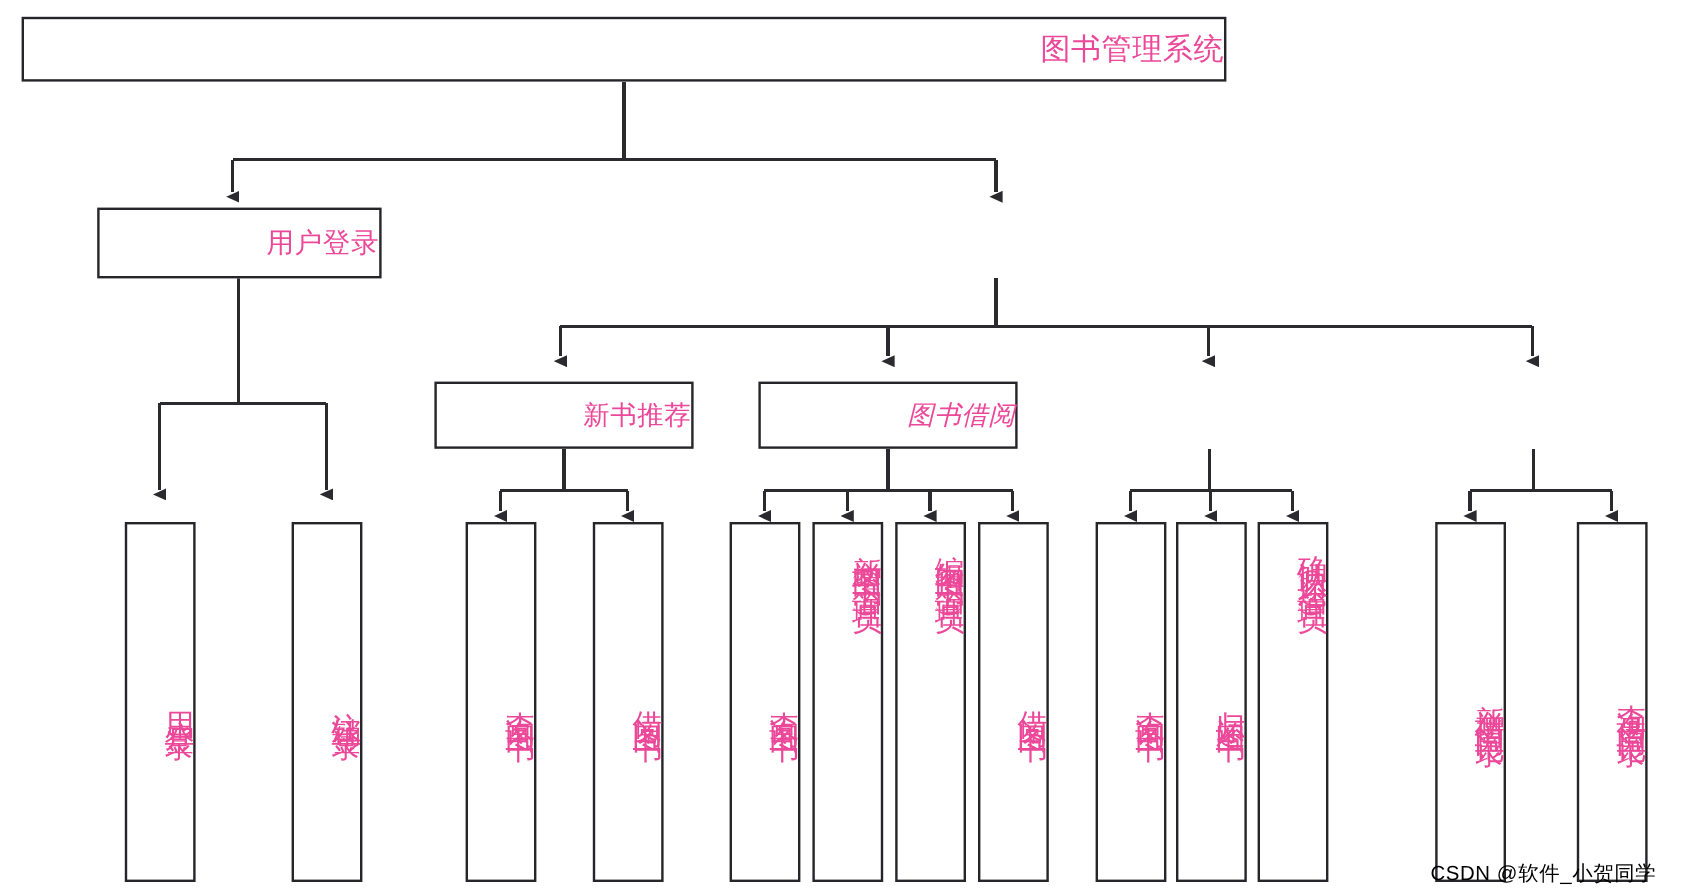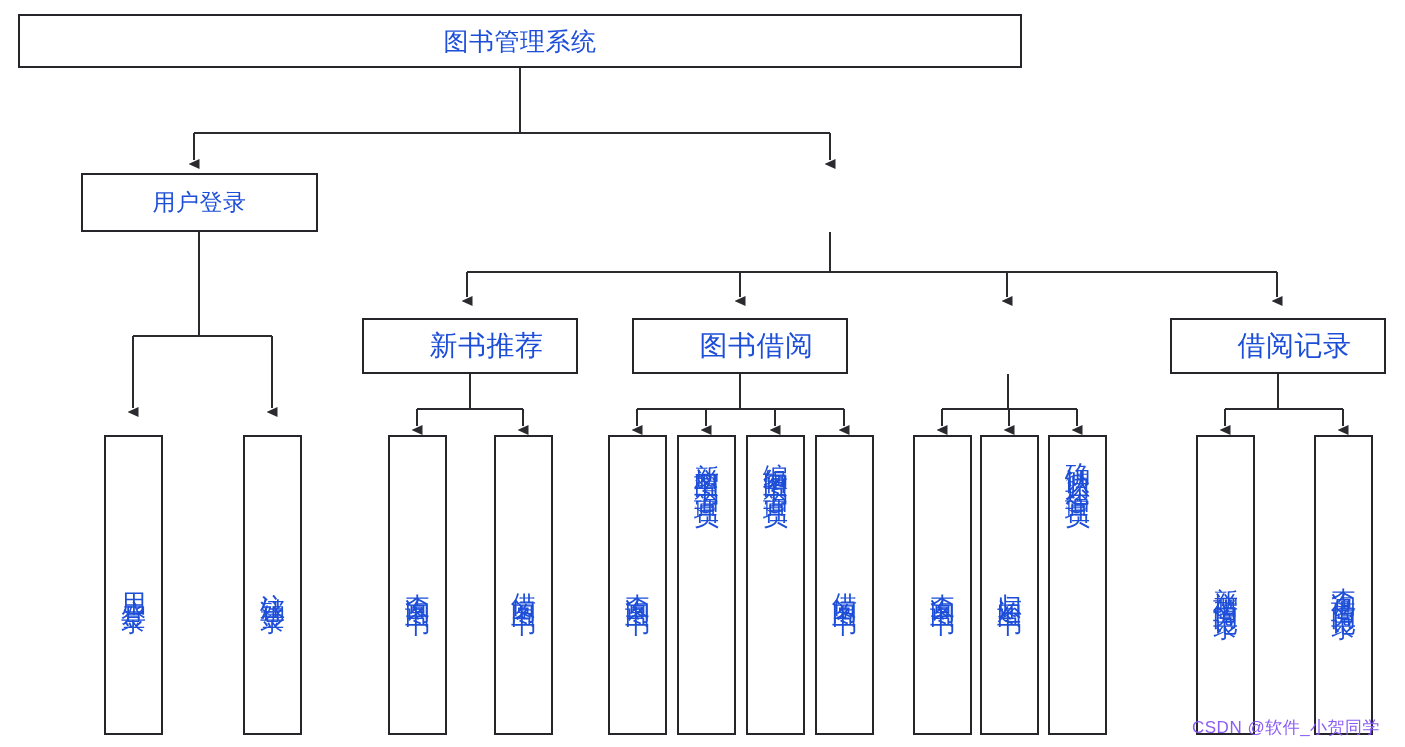--- a/index.html
+++ b/index.html
@@ -26,56 +26,56 @@
     width: 1405px;
     height: 747px;
   }
   .node {
     position: absolute;
     box-sizing: border-box;
     background: #ffffff;
     border: 2.5px solid #26262a;
     display: flex;
     align-items: center;
-    justify-content: center;
-    color: #1d4ed8;
+    justify-content: flex-end;
+    color: #ec4899;
   }
   .node-label {
     display: block;
     text-align: center;
     line-height: 1.12;
     letter-spacing: 0.5px;
   }
   
   .lvl-root .node-label { font-size: 25px; }
   
   .lvl-2 .node-label { font-size: 23px; }
   
-  .lvl-3 .node-label { font-size: 28px; margin-left: 33px; }
+  .lvl-3 .node-label { font-size: 22px; margin-left: 33px; }
   
   .leaf {
     align-items: flex-start;
     padding-top: 6px;
   }
   .leaf .node-label {
     writing-mode: vertical-rl;
     text-orientation: upright;
     font-size: 25px;
     line-height: 1.0;
     letter-spacing: 6px;
     white-space: nowrap;
   }
   .leaf.center-text {
     align-items: center;
     padding-top: 0;
   }
   .watermark {
     position: absolute;
     font-size: 17px;
-    color: #8b5cf6;
+    color: #000000;
     white-space: nowrap;
     letter-spacing: 0.5px;
   }
 </style>
 </head>
 <body>
 
 <div id="canvas">
 
   <svg id="wires" viewBox="0 0 1405 747" width="1405" height="747" aria-hidden="true">
@@ -141,28 +141,25 @@
 
   <div class="node lvl-2" style="left:81px; top:173px; width:237px; height:59px;">
     <span class="node-label">用户登录</span>
   </div>
 
 
   <div class="node lvl-3" style="left:362px; top:318px; width:216px; height:56px;">
     <span class="node-label">新书推荐</span>
   </div>
 
-  <div class="node lvl-3" style="left:632px; top:318px; width:216px; height:56px;">
+  <div class="node lvl-3" style="left:632px; top:318px; width:216px; height:56px;font-style:italic;">
     <span class="node-label">图书借阅</span>
   </div>
 
 
-  <div class="node lvl-3" style="left:1170px; top:318px; width:216px; height:56px;">
-    <span class="node-label">借阅记录</span>
-  </div>
 
   <div class="node leaf center-text" style="left:104px; top:435px; width:59px; height:300px;">
     <span class="node-label">用户登录</span>
   </div>
 
   <div class="node leaf center-text" style="left:243px; top:435px; width:59px; height:300px;">
     <span class="node-label">注销登录</span>
   </div>
 
   <div class="node leaf center-text" style="left:388px; top:435px; width:59px; height:300px;">

